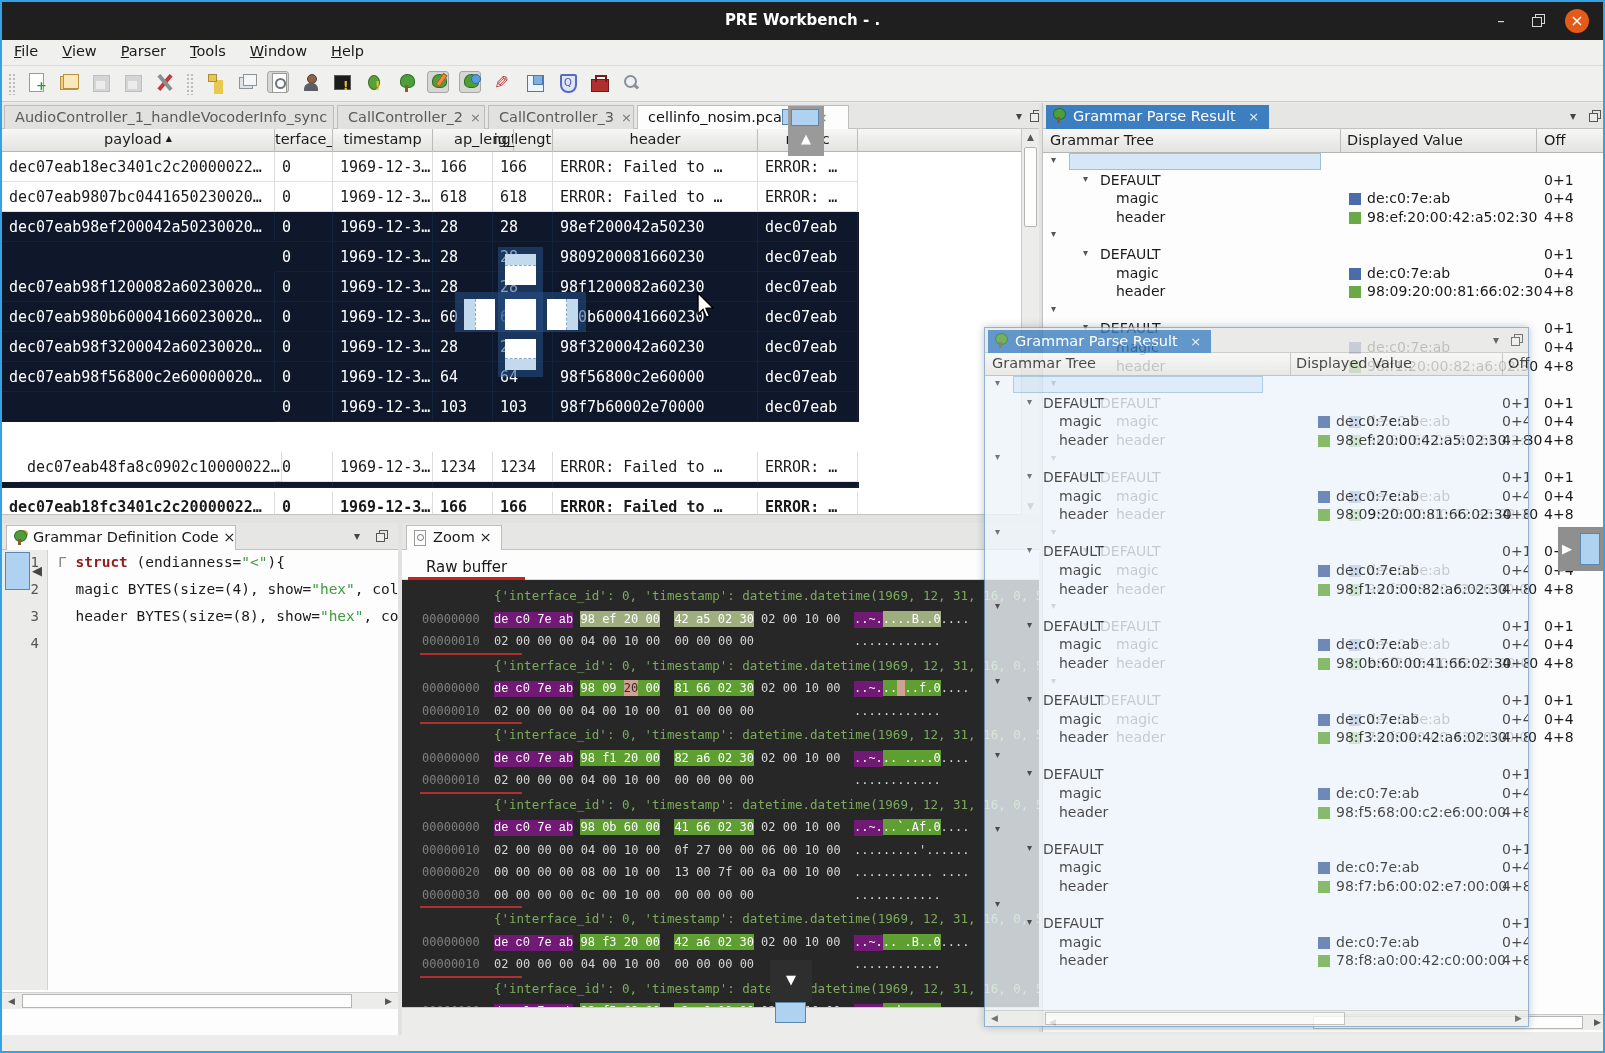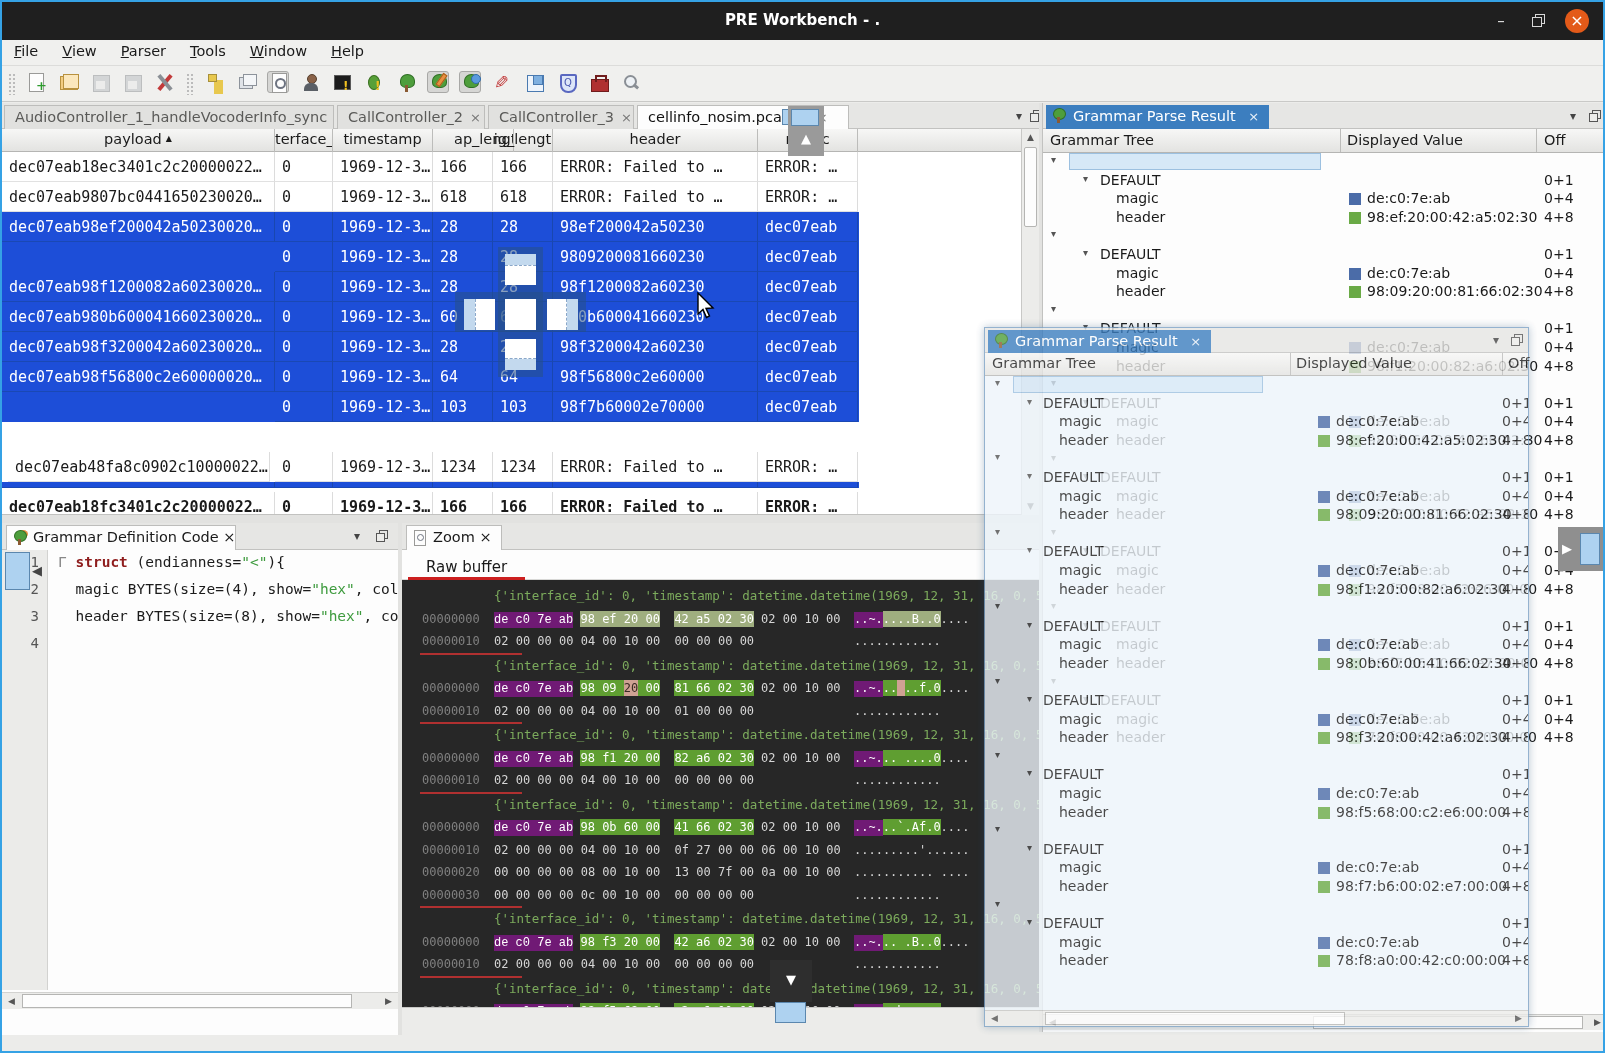--- a/index.html
+++ b/index.html
@@ -77,21 +77,21 @@
   .detach{position:relative;display:inline-block;width:11px;height:11px;}
   .detach:before{content:"";position:absolute;left:3px;top:0;width:7px;height:7px;border:1px solid #555;}
   .detach:after{content:"";position:absolute;left:0;top:3px;width:7px;height:7px;border:1px solid #555;background:#ececea;}
 
   
   #table{position:absolute;left:0;top:127px;width:1019px;height:386px;background:#fff;overflow:hidden;border-bottom:1px solid #c2c2c0;}
   #thead{position:absolute;left:0;top:0;height:23px;width:100%;background:linear-gradient(#f7f7f6,#e3e3e1);border-bottom:1px solid #b5b5b3;}
   .th{position:absolute;top:0;height:23px;border-right:1px solid #bcbcba;font-size:14.5px;text-align:center;padding-top:2px;overflow:hidden;white-space:nowrap;}
   .th .sort{font-size:8px;vertical-align:3px;margin-left:4px;}
   .trow-t{position:absolute;left:0;height:30px;width:857px;background:#fff;}
-  .trow-t.sel{background:#1d4ed8;color:#fff;padding-left:44px;}
+  .trow-t.sel{background:#0f172a;color:#fff;padding-left:44px;}
   .td{position:absolute;top:0;height:30px;padding:6px 0 0 7px;font-size:15px;border-right:1px solid rgba(120,120,120,.25);border-bottom:1px solid rgba(120,120,120,.22);overflow:hidden;white-space:nowrap;}
   .trow-t.sel .td{border-right:1px solid rgba(20,60,100,.35);border-bottom:1px solid rgba(20,60,100,.3);}
 
   
   #tscroll{position:absolute;left:1019px;top:127px;width:18px;height:386px;background:#ececea;border-left:1px solid #c8c8c6;}
   .sb-btn{position:absolute;left:1px;width:15px;height:15px;color:#555;font-size:9px;text-align:center;line-height:15px;}
   #tscroll .thumb{position:absolute;left:2px;top:18px;width:13px;height:80px;background:#fdfdfd;border:1px solid #b5b5b3;border-radius:2px;}
 
   
   .split-h{position:absolute;background:#e2e2e0;}
@@ -306,21 +306,21 @@
         <div class="trow-t sel" style="top: 293px; margin-top: 36px;">
           <div class="td mono" style="left: 0px; width: 273px;">dec07eab78f8a00042c00000022…</div>
           <div class="td mono" style="left: 273px; width: 58px;">0</div>
           <div class="td mono" style="left: 331px; width: 100px;">1969-12-3…</div>
           <div class="td mono" style="left: 431px; width: 60px;">92</div>
           <div class="td mono" style="left: 491px; width: 60px;">92</div>
           <div class="td mono" style="left: 551px; width: 205px;">78f8a00042c00000</div>
           <div class="td mono" style="left: 756px; width: 100px;">dec07eab</div>
         </div>
         <div class="trow-t" style="top: 323px;">
-          <div class="td mono" style="left: 6px; width: 262px;">dec07eab48fa8c0902c10000022…</div>
+          <div class="td mono" style="left: 18px; width: 262px;">dec07eab48fa8c0902c10000022…</div>
           <div class="td mono" style="left: 273px; width: 58px;">0</div>
           <div class="td mono" style="left: 331px; width: 100px;">1969-12-3…</div>
           <div class="td mono" style="left: 431px; width: 60px;">1234</div>
           <div class="td mono" style="left: 491px; width: 60px;">1234</div>
           <div class="td mono" style="left: 551px; width: 205px;">ERROR: Failed to …</div>
           <div class="td mono" style="left: 756px; width: 100px;">ERROR: …</div>
         </div>
         <div class="trow-t" style="top: 363px; font-weight: bold;">
           <div class="td mono" style="left: 0px; width: 273px;">dec07eab18fc3401c2c20000022…</div>
           <div class="td mono" style="left: 273px; width: 58px;">0</div>

